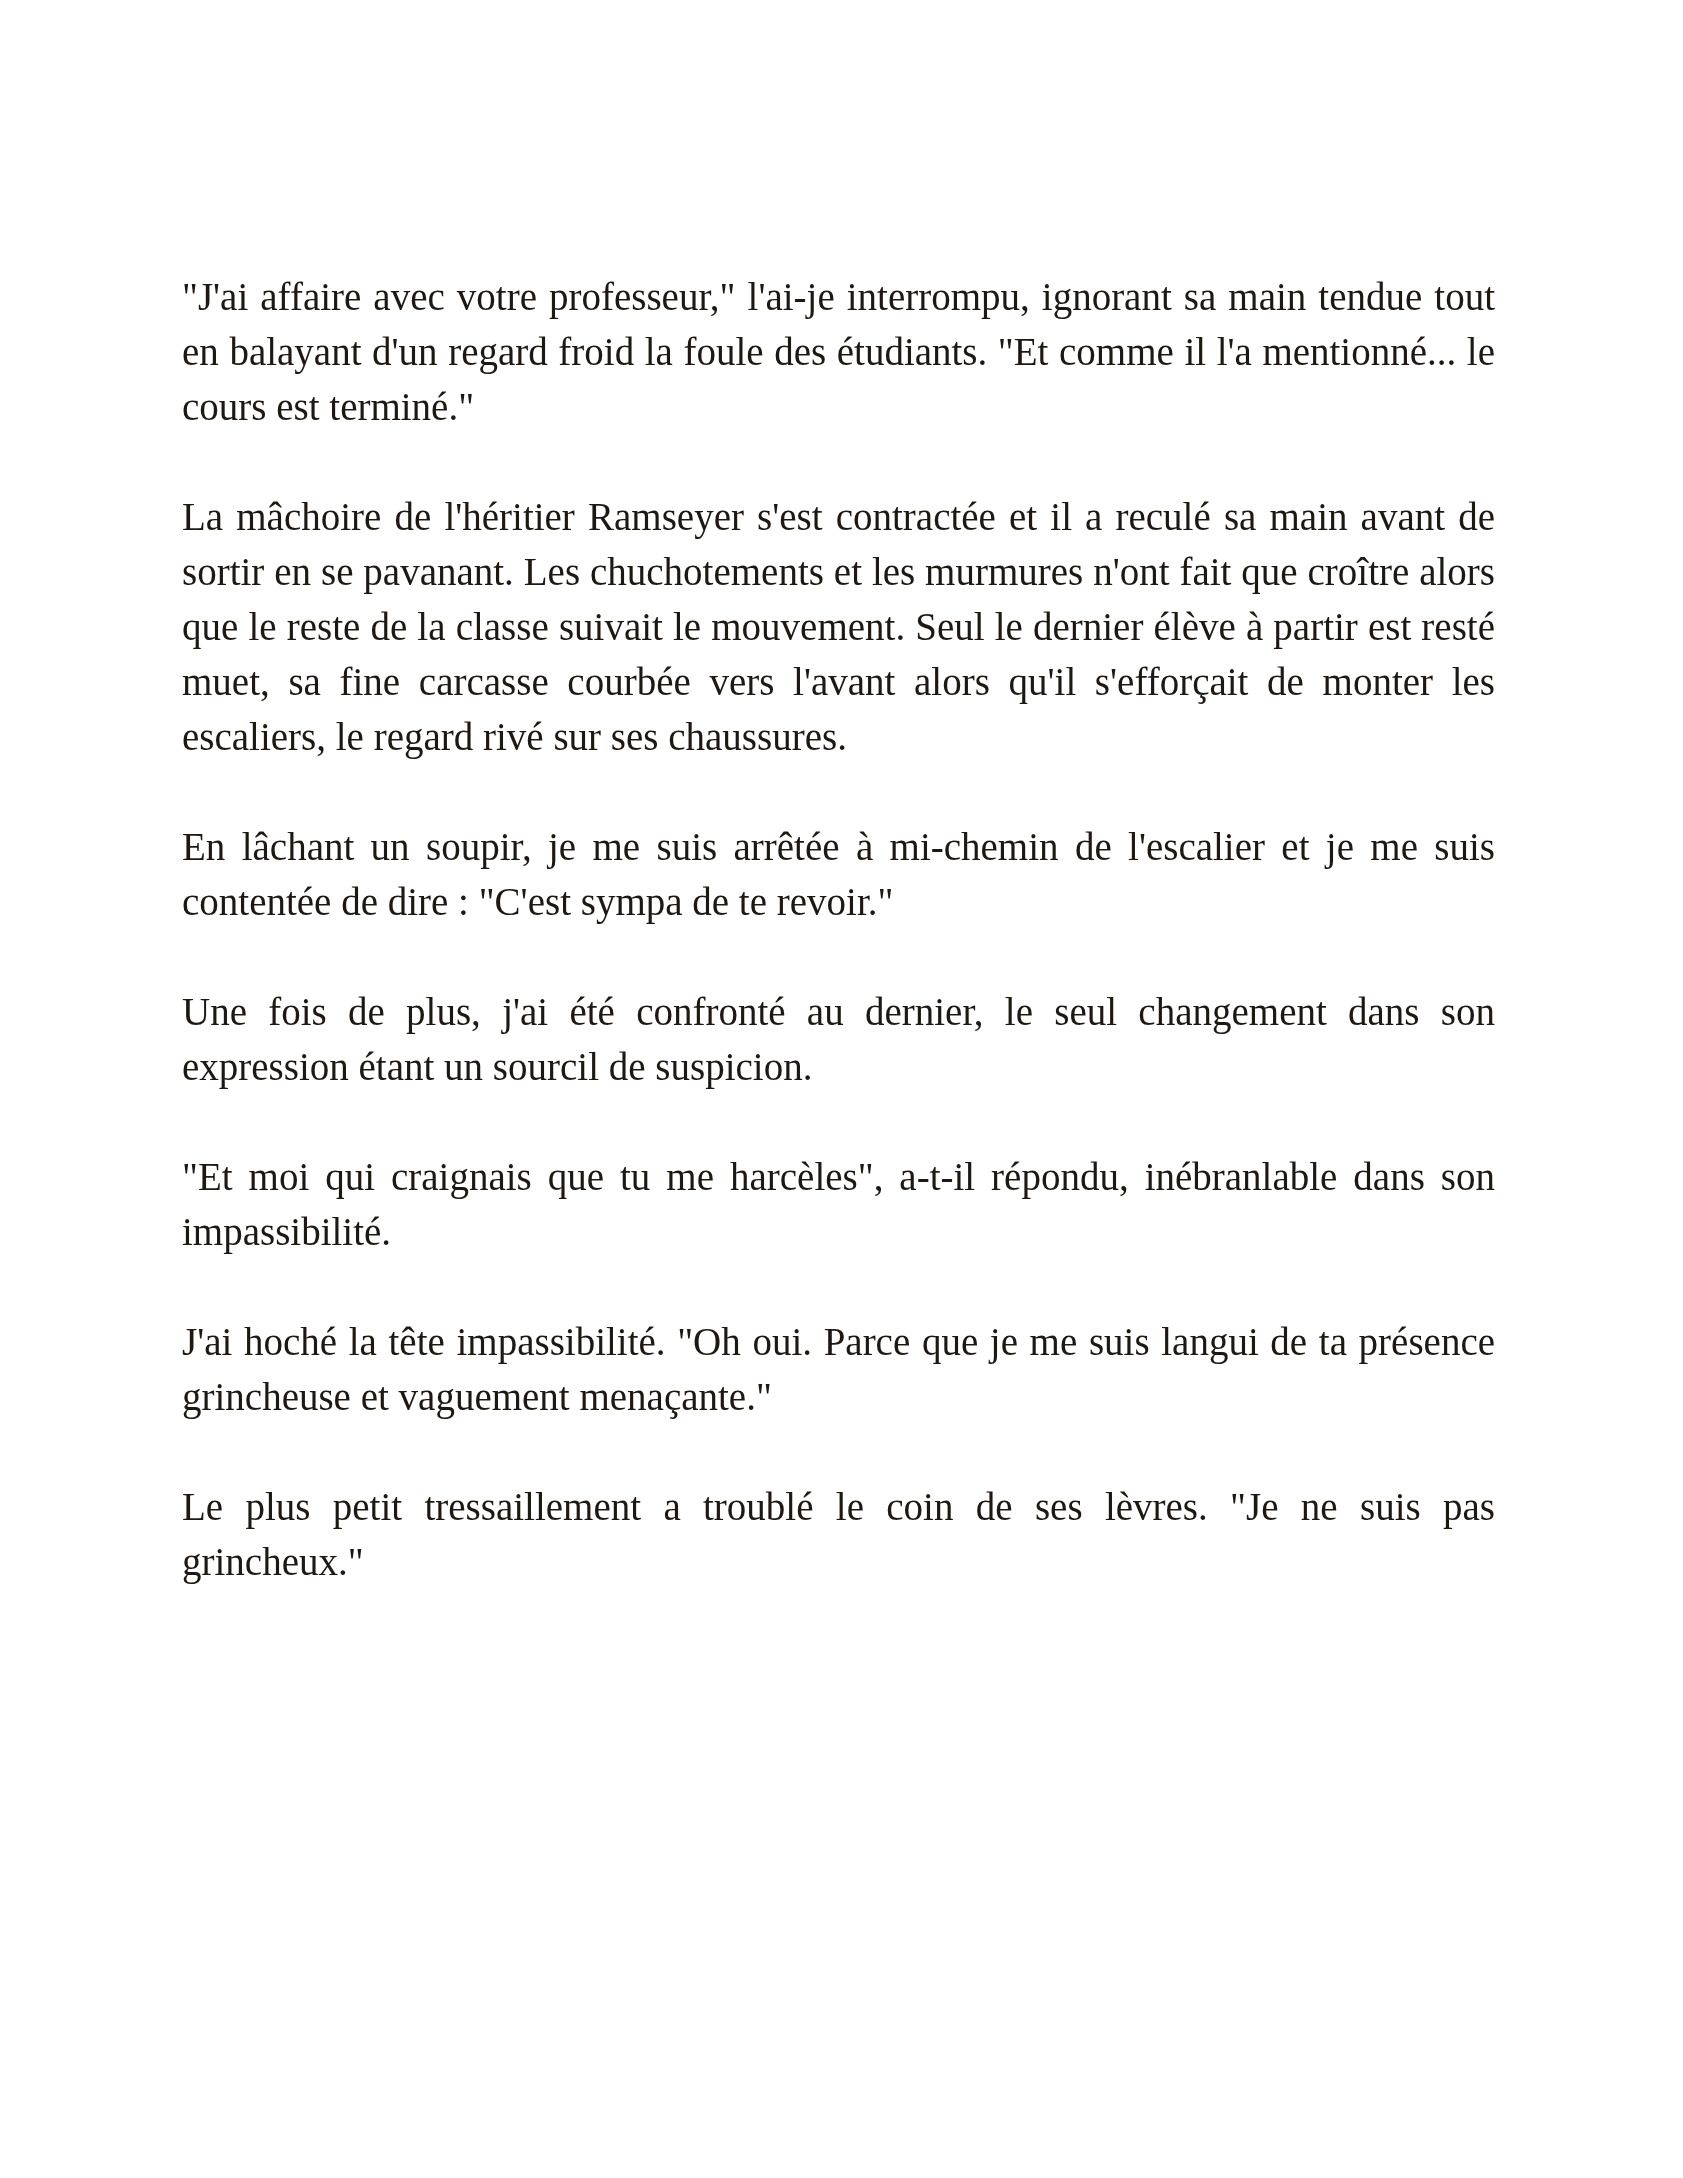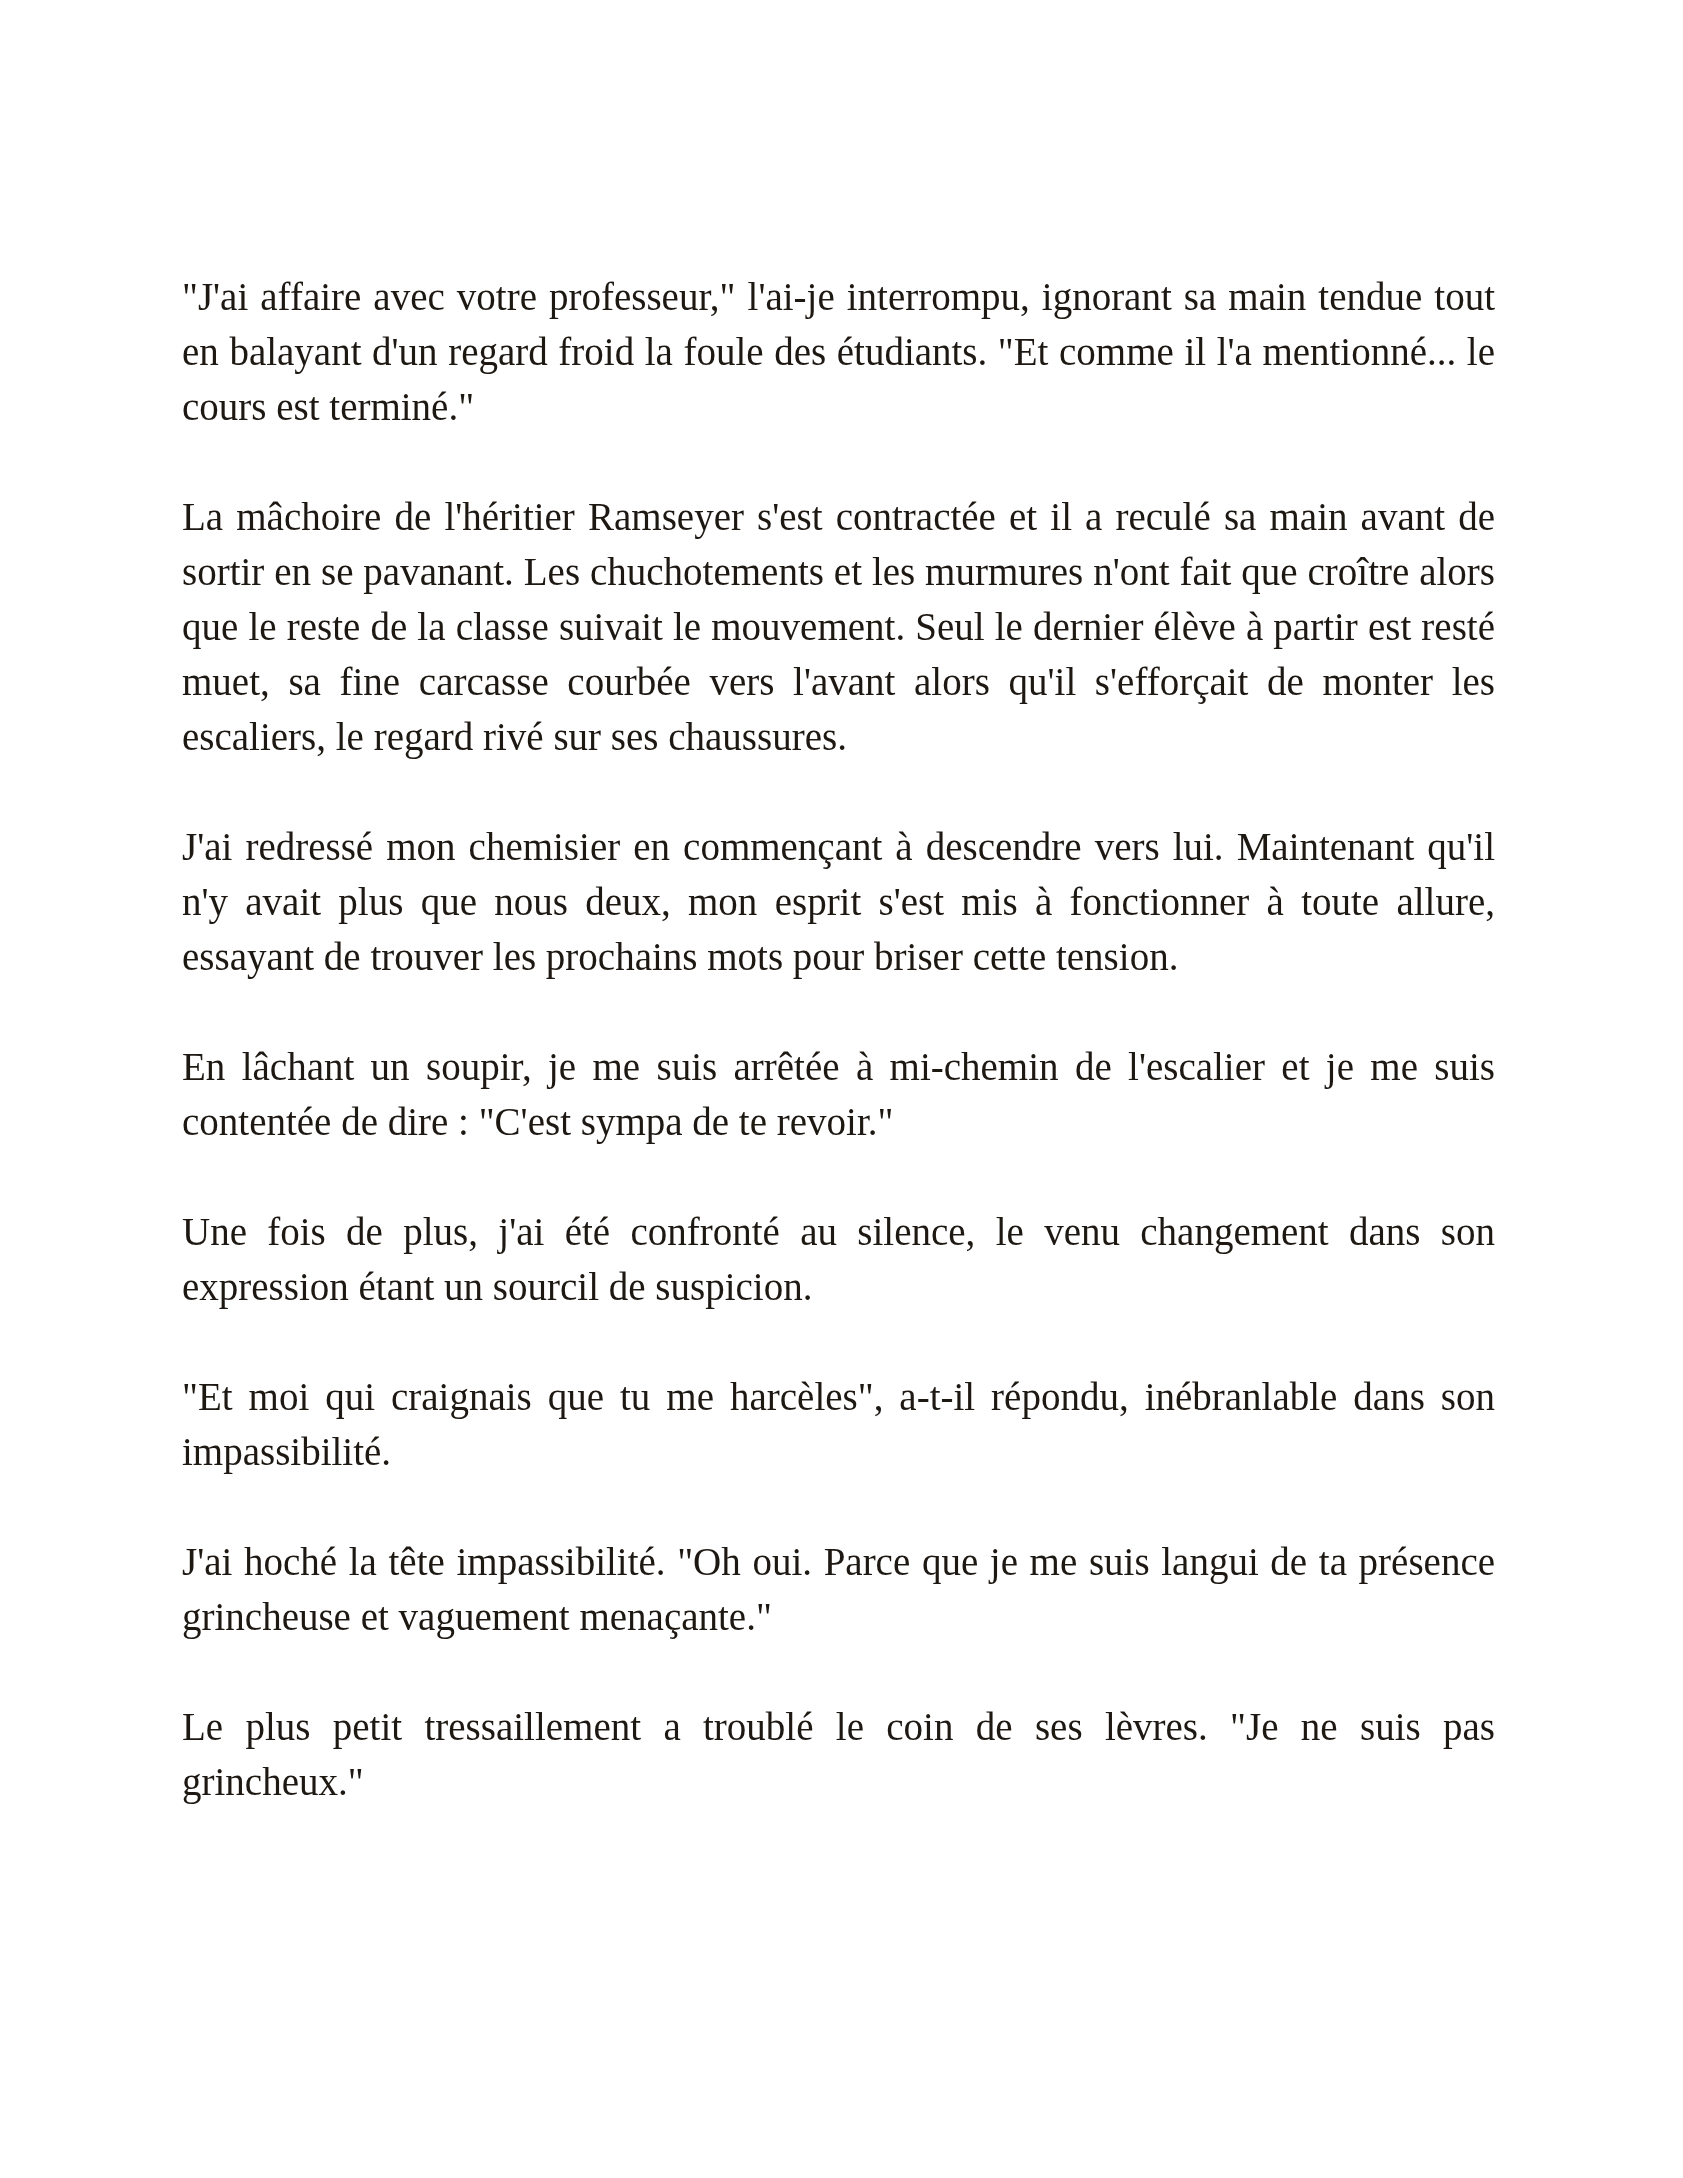--- a/index.html
+++ b/index.html
@@ -42,21 +42,20 @@
     margin-bottom: 0;
   }
 </style>
 </head>
 <body>
 
 <div class="page">
   <div class="text-block">
     <p>"J'ai affaire avec votre professeur," l'ai-je interrompu, ignorant sa main tendue tout en balayant d'un regard froid la foule des étudiants. "Et comme il l'a mentionné... le cours est terminé."</p>
     <p>La mâchoire de l'héritier Ramseyer s'est contractée et il a reculé sa main avant de sortir en se pavanant. Les chuchotements et les murmures n'ont fait que croître alors que le reste de la classe suivait le mouvement. Seul le dernier élève à partir est resté muet, sa fine carcasse courbée vers l'avant alors qu'il s'efforçait de monter les escaliers, le regard rivé sur ses chaussures.</p>
-    <p>J'ai redressé mon chemisier en commençant à descendre vers lui. Maintenant qu'il n'y avait plus que nous deux, mon esprit s'est mis à fonctionner à toute allure, essayant de trouver les prochains mots pour briser cette tension.</p>
     <p>En lâchant un soupir, je me suis arrêtée à mi-chemin de l'escalier et je me suis contentée de dire : "C'est sympa de te revoir."</p>
-    <p>Une fois de plus, j'ai été confronté au silence, le venu changement dans son expression étant un sourcil de suspicion.</p>
+    <p>Une fois de plus, j'ai été confronté au dernier, le seul changement dans son expression étant un sourcil de suspicion.</p>
     <p>"Et moi qui craignais que tu me harcèles", a-t-il répondu, inébranlable dans son impassibilité.</p>
     <p>J'ai hoché la tête impassibilité. "Oh oui. Parce que je me suis langui de ta présence grincheuse et vaguement menaçante."</p>
     <p>Le plus petit tressaillement a troublé le coin de ses lèvres. "Je ne suis pas grincheux."</p>
   </div>
 </div>
 
 
 </body></html>

